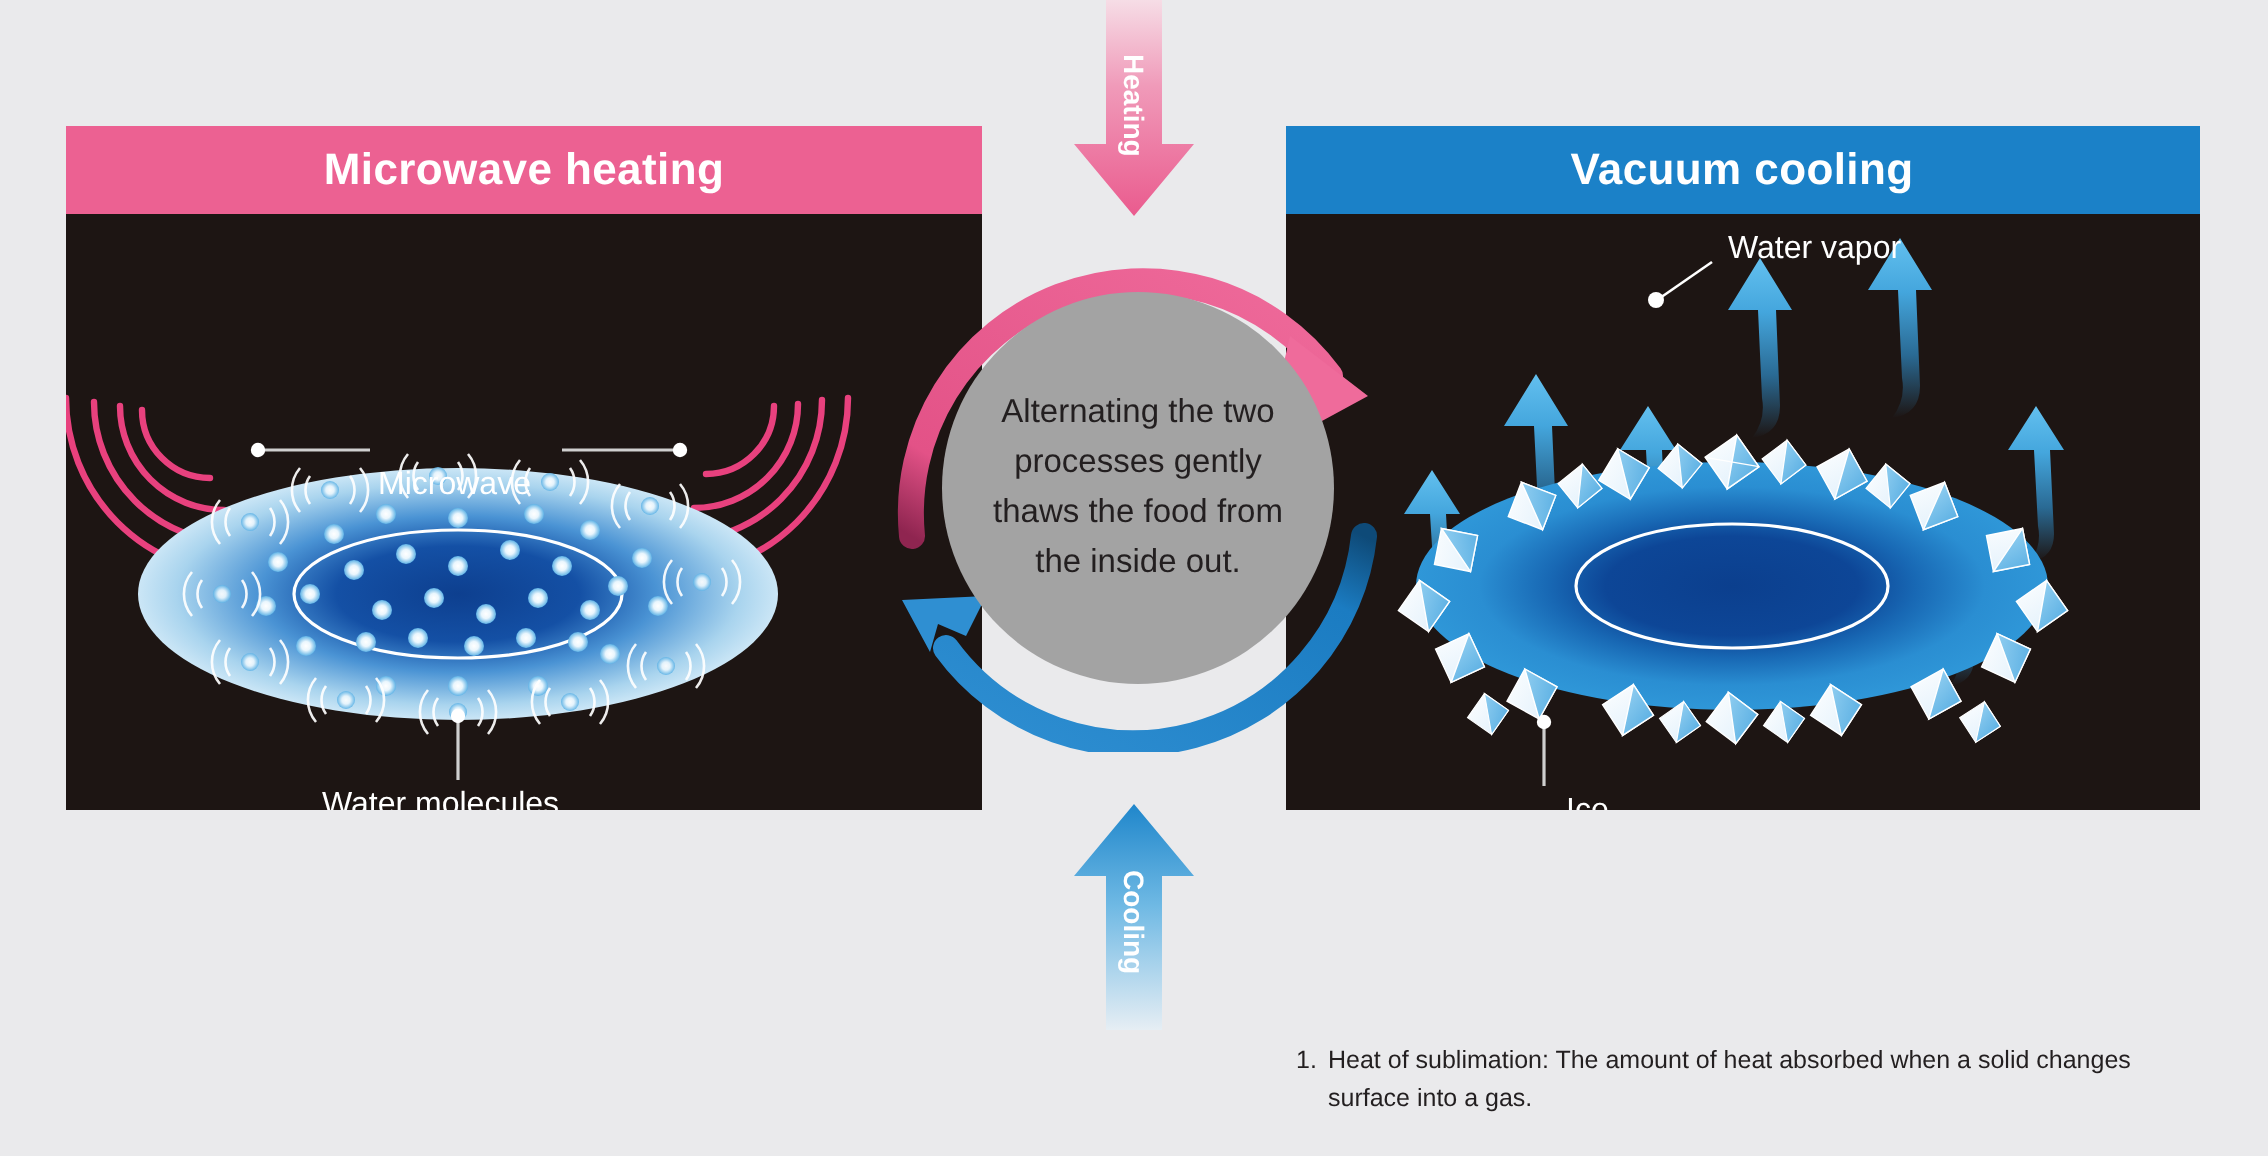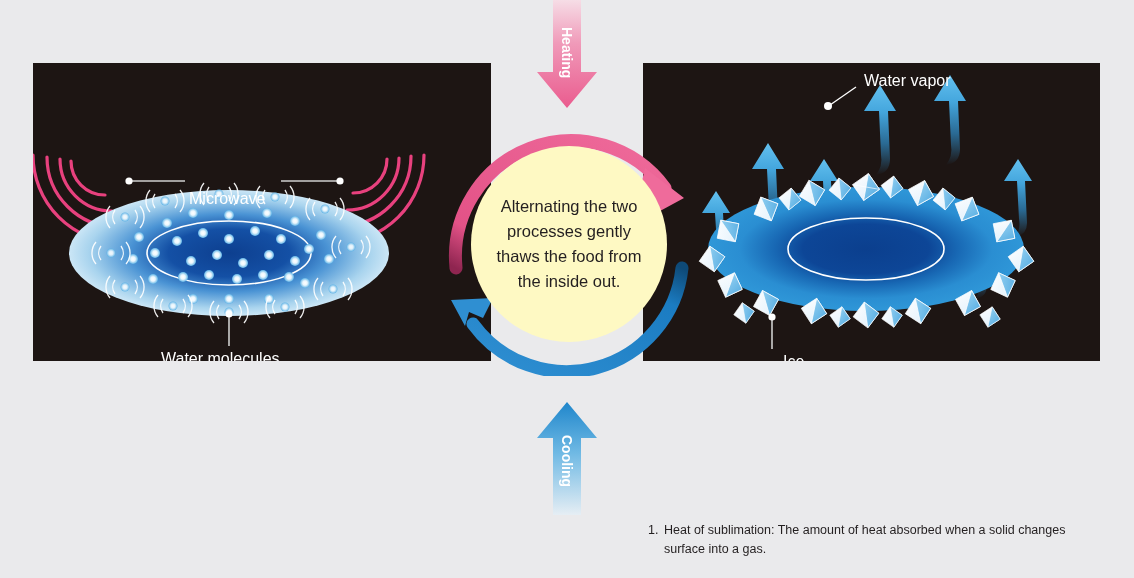--- a/index.html
+++ b/index.html
@@ -79,21 +79,21 @@
     height: 578px;
     background: #eaeaec;
   }
   #center-circle {
     position: absolute;
     left: 471px;
     top: 146px;
     width: 196px;
     height: 196px;
     border-radius: 50%;
-    background: #fef9c3;
+    background: #a3a3a3;
     display: flex;
     align-items: center;
     justify-content: center;
     text-align: center;
   }
   #center-circle .ctext {
     font-size: 16.5px;
     line-height: 25px;
     color: #231f20;
     padding: 0 14px;
@@ -138,20 +138,21 @@
     font-size: 16px;
     white-space: nowrap;
   }
 </style>
 </head>
 <body>
 
 <div id="stage">
 
   <div class="panel panel-left">
+    <div class="panel-header pink">Microwave heating</div>
     <div class="panel-body">
       <svg width="458" height="294" viewBox="0 0 458 294">
         <defs>
           <radialGradient id="foodL" cx="50%" cy="50%" r="50%">
             <stop offset="0%" stop-color="#0d3f8f"></stop>
             <stop offset="38%" stop-color="#1450a5"></stop>
             <stop offset="62%" stop-color="#4a93d4"></stop>
             <stop offset="88%" stop-color="#a9d4ee"></stop>
             <stop offset="100%" stop-color="#cbe6f6"></stop>
           </radialGradient>
@@ -312,20 +313,21 @@
           <circle cx="196" cy="251" r="3.6" fill="#ffffff"></circle>
         </g>
       </svg>
 
       <div class="dlabel" style="left:156px; top:106px;margin-top:21px;">Microwave</div>
       <div class="dlabel" style="left:128px; top:287px;">Water molecules</div>
     </div>
   </div>
 
   <div class="panel panel-right">
+    <div class="panel-header blue">Vacuum cooling</div>
     <div class="panel-body">
       <svg width="458" height="294" viewBox="0 0 458 294">
         <defs>
           <radialGradient id="foodR" cx="50%" cy="50%" r="50%">
             <stop offset="0%" stop-color="#0b3f8e"></stop>
             <stop offset="40%" stop-color="#0d4697"></stop>
             <stop offset="58%" stop-color="#1868b4"></stop>
             <stop offset="80%" stop-color="#2a8ed2"></stop>
             <stop offset="100%" stop-color="#2f97d8"></stop>
           </radialGradient>

